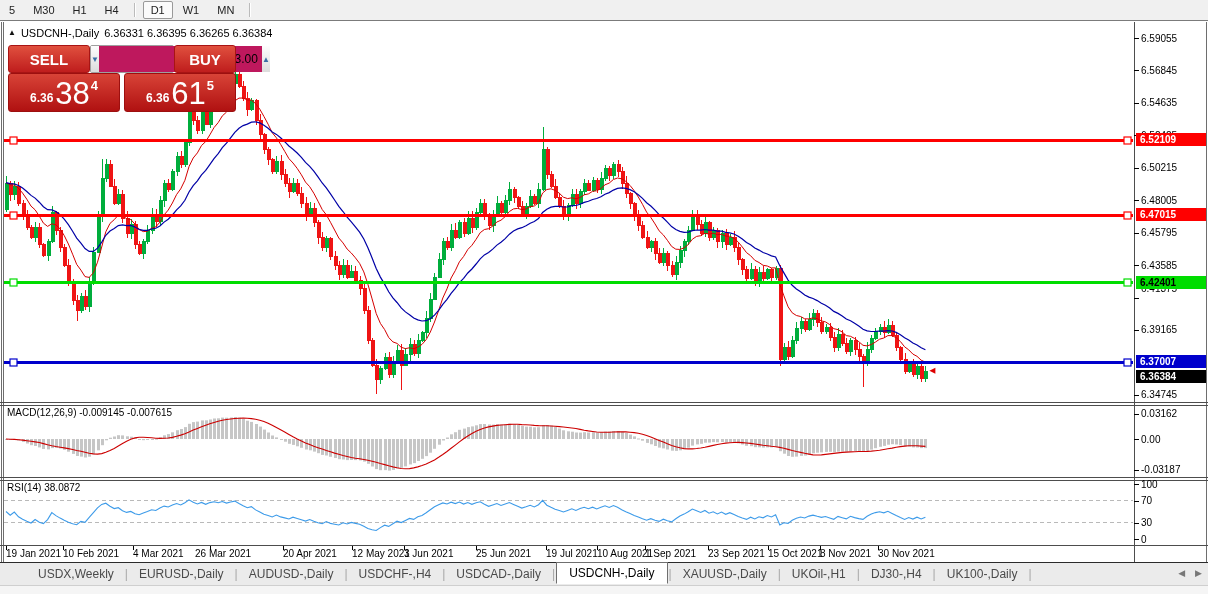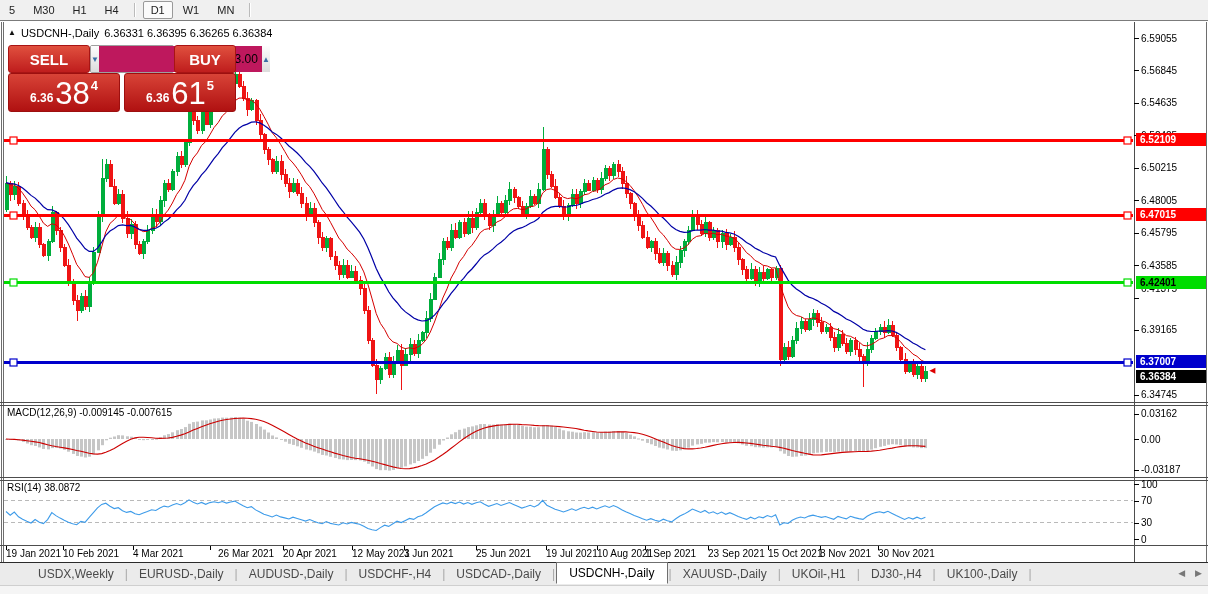--- a/index.html
+++ b/index.html
@@ -881,21 +881,21 @@
         <div class="badge" style="top: 349.31px; background: rgb(0, 0, 0); color: rgb(255, 255, 255);">6.36384</div>
       </div>
 
     <div class="pane-label" style="top:386px;">MACD(12,26,9) -0.009145 -0.007615</div>
     <div class="pane-label" style="top:461px;">RSI(14) 38.0872</div>
 
     <div id="date-axis">
         <div class="date-label" style="left: 6px;">19 Jan 2021</div>
         <div class="date-label" style="left: 63px;">10 Feb 2021</div>
         <div class="date-label" style="left: 133px;">4 Mar 2021</div>
-        <div class="date-label" style="left: 218px;">26 Mar 2021</div>
+        <div class="date-label" style="left: 195px;">26 Mar 2021</div>
         <div class="date-label" style="left: 283px;">20 Apr 2021</div>
         <div class="date-label" style="left: 352px;">12 May 2021</div>
         <div class="date-label" style="left: 404px;">3 Jun 2021</div>
         <div class="date-label" style="left: 476px;">25 Jun 2021</div>
         <div class="date-label" style="left: 546px;">19 Jul 2021</div>
         <div class="date-label" style="left: 597px;">10 Aug 2021</div>
         <div class="date-label" style="left: 645px;">1 Sep 2021</div>
         <div class="date-label" style="left: 708px;">23 Sep 2021</div>
         <div class="date-label" style="left: 768px;">15 Oct 2021</div>
         <div class="date-label" style="left: 820px;">8 Nov 2021</div>

